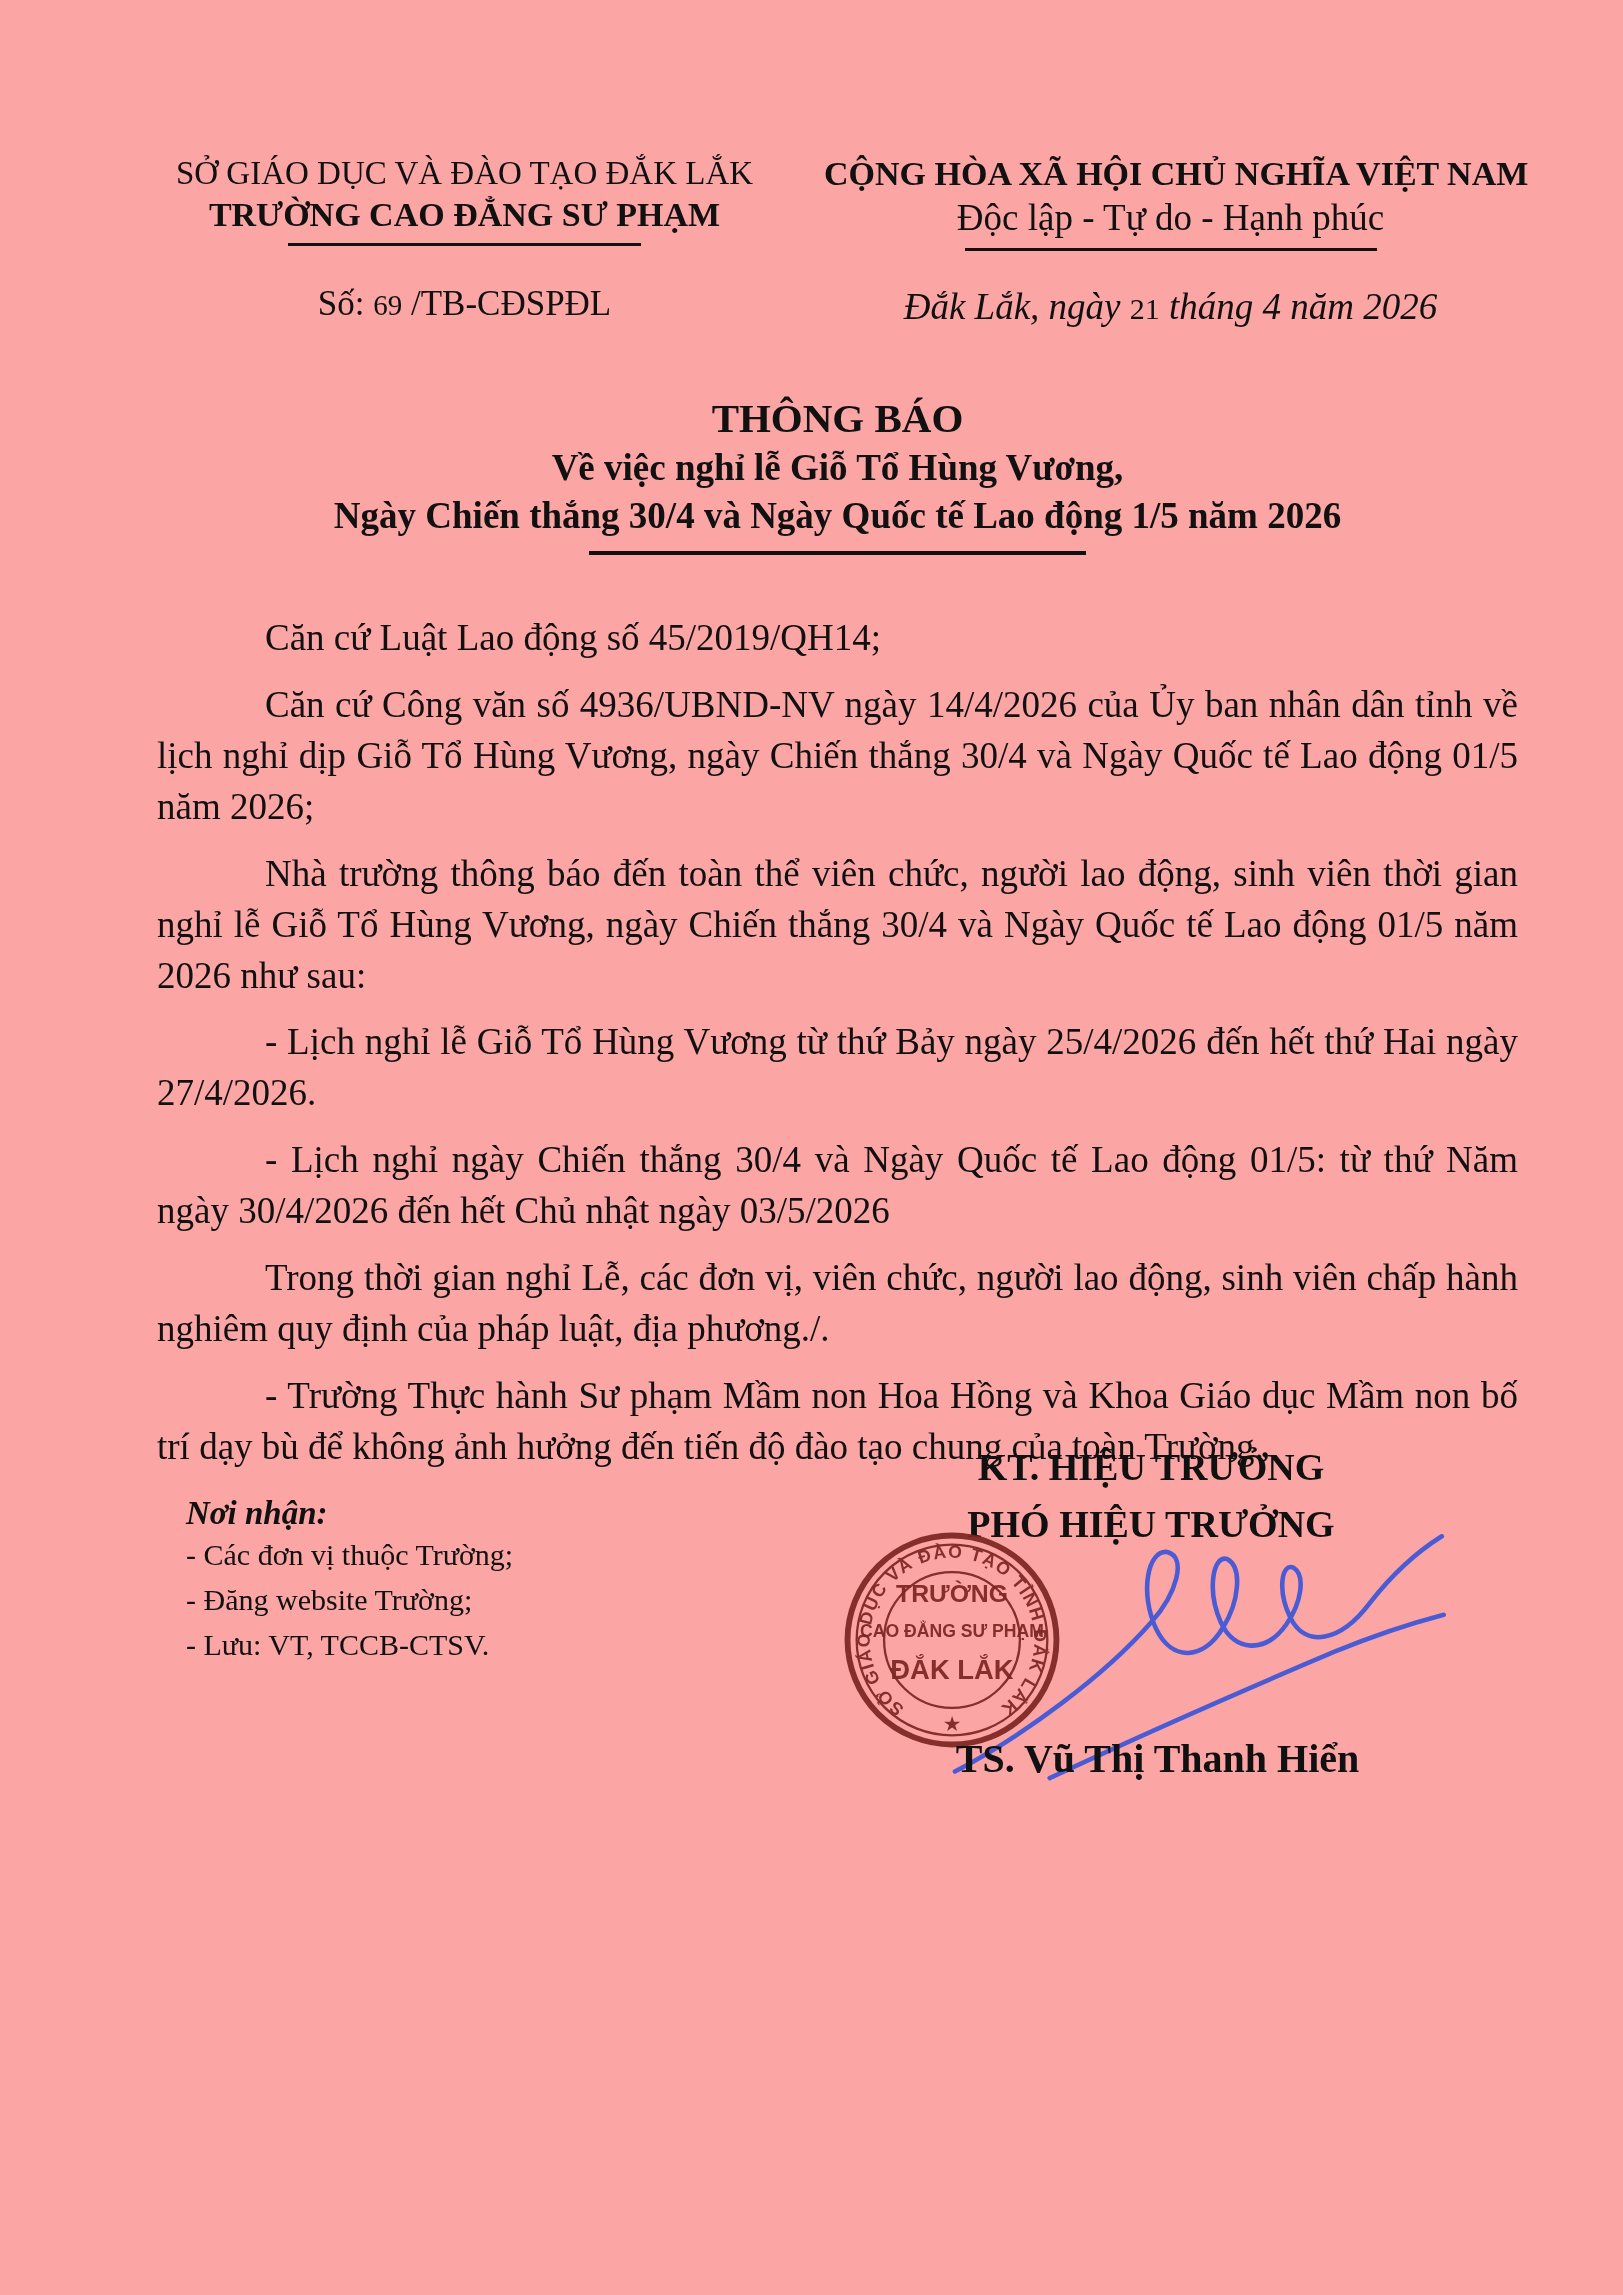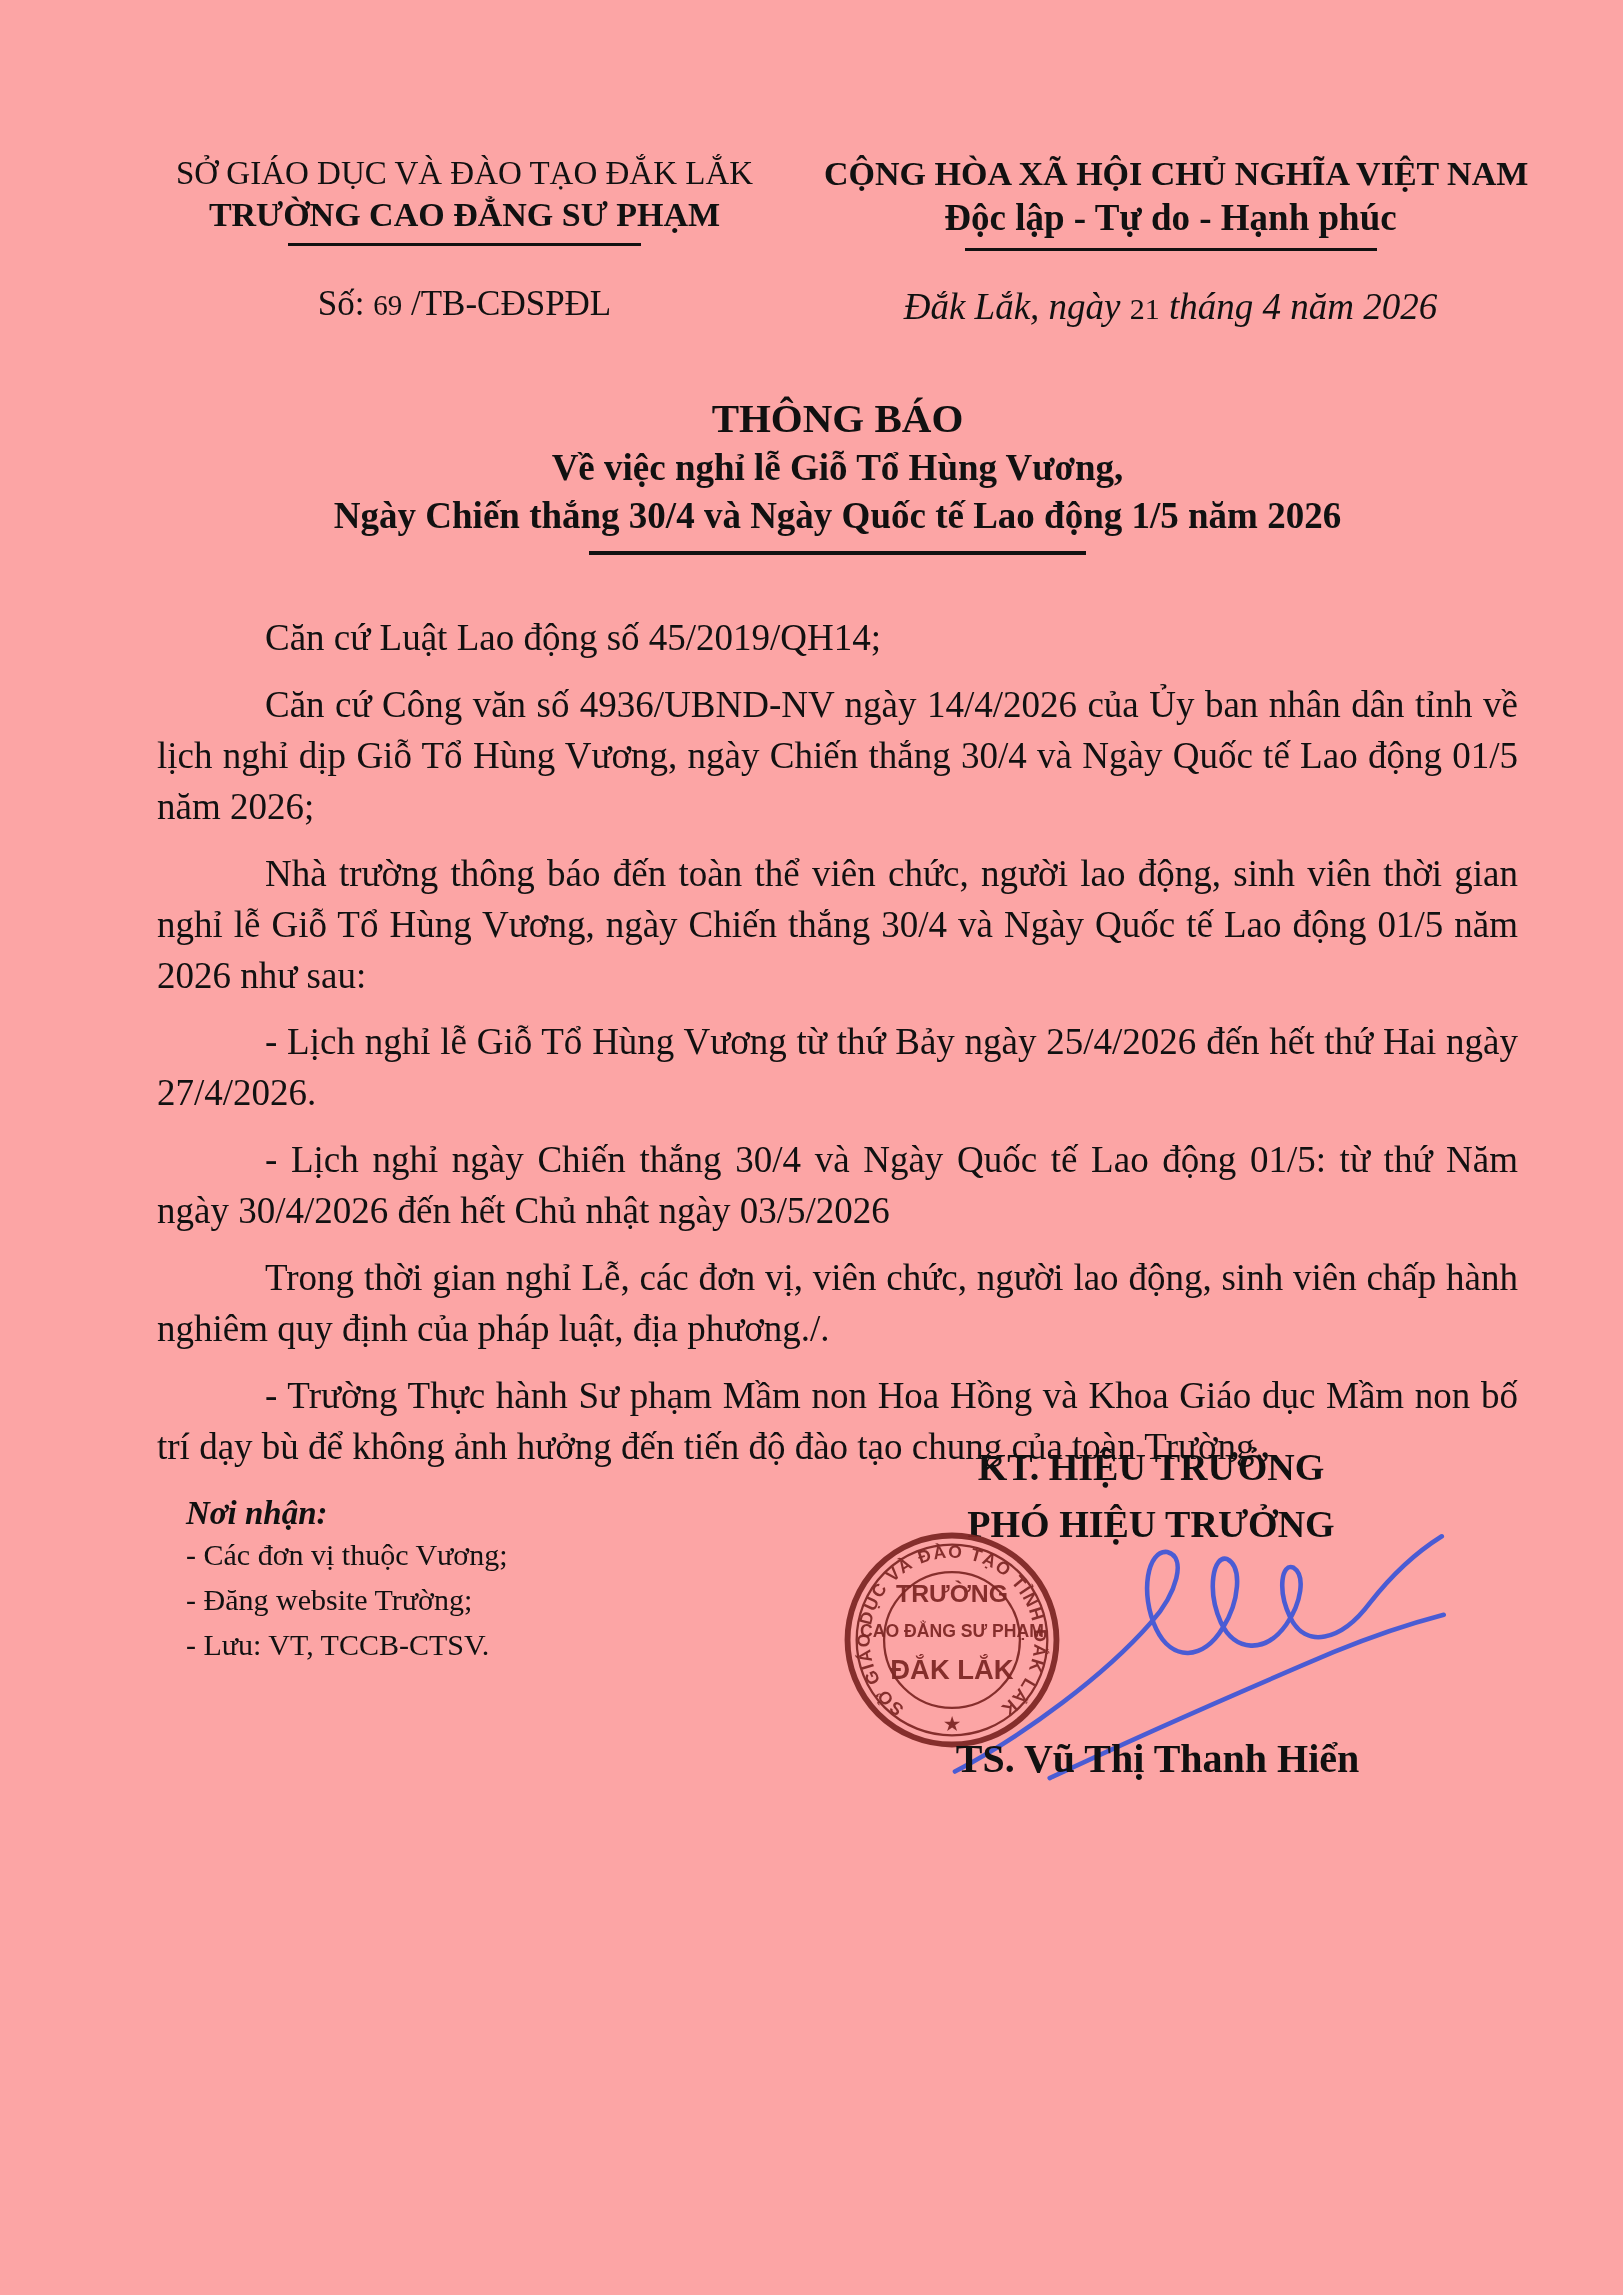--- a/index.html
+++ b/index.html
@@ -10,21 +10,21 @@
     font-family:"Liberation Serif","DejaVu Serif",serif;
     color:#111;
     overflow:hidden;
   }
   
   .hdr-left{position:absolute;top:154px;left:157px;width:615px;text-align:center;}
   .hdr-right{position:absolute;top:154px;left:824px;width:693px;text-align:center;}
   .hdr-line1-left{font-size:33px;line-height:1.2;white-space:nowrap;}
   .hdr-line2-left{font-size:34px;font-weight:bold;line-height:1.25;white-space:nowrap;}
   .hdr-line1-right{font-size:34px;font-weight:bold;line-height:1.2;white-space:nowrap;}
-  .hdr-line2-right{font-size:37px;font-weight:bold;line-height:1.25;white-space:nowrap;}
+  .hdr-line2-right{font-size:37px;font-weight:normal;line-height:1.25;white-space:nowrap;}
   .rule{height:3.3px;background:#111;margin:6.5px auto 0 auto;}
   .rule-left{width:353px;}
   .rule-right{width:412px;}
   .doc-no{margin-top:38px;font-size:35px;white-space:nowrap;}
   .doc-no .num{font-size:29px;}
   .date-line{margin-top:34px;font-size:37px;font-style:italic;white-space:nowrap;}
   .date-line .day{font-style:normal;font-size:30px;}
   
   .title-block{position:absolute;top:393px;left:157px;width:1361px;text-align:center;}
   .title-main{font-size:41px;font-weight:bold;line-height:1.25;}
@@ -87,21 +87,21 @@
     <p>- Trường Thực hành Sư phạm Mầm non Hoa Hồng và Khoa Giáo dục Mầm non bố trí dạy bù để không ảnh hưởng đến tiến độ đào tạo chung của toàn Trường.</p>
   </div>
 
   <div class="signoff">
     <div class="kt">KT. HIỆU TRƯỞNG</div>
     <div class="pho">PHÓ HIỆU TRƯỞNG</div>
   </div>
 
   <div class="recipients">
     <div class="rh">Nơi nhận:</div>
-    <div class="ri">- Các đơn vị thuộc Vương;</div>
+    <div class="ri">- Các đơn vị thuộc Trường;</div>
     <div class="ri">- Đăng website Trường;</div>
     <div class="ri">- Lưu: VT, TCCB-CTSV.</div>
   </div>
 
   <svg class="stamp" viewBox="0 0 340 340">
     <g fill="none" stroke="#7d2623" opacity="0.93">
       <circle cx="170" cy="170" r="160" stroke-width="9"></circle>
       <circle cx="170" cy="170" r="146" stroke-width="3.5"></circle>
       <circle cx="170" cy="170" r="104" stroke-width="3.5"></circle>
     </g>

